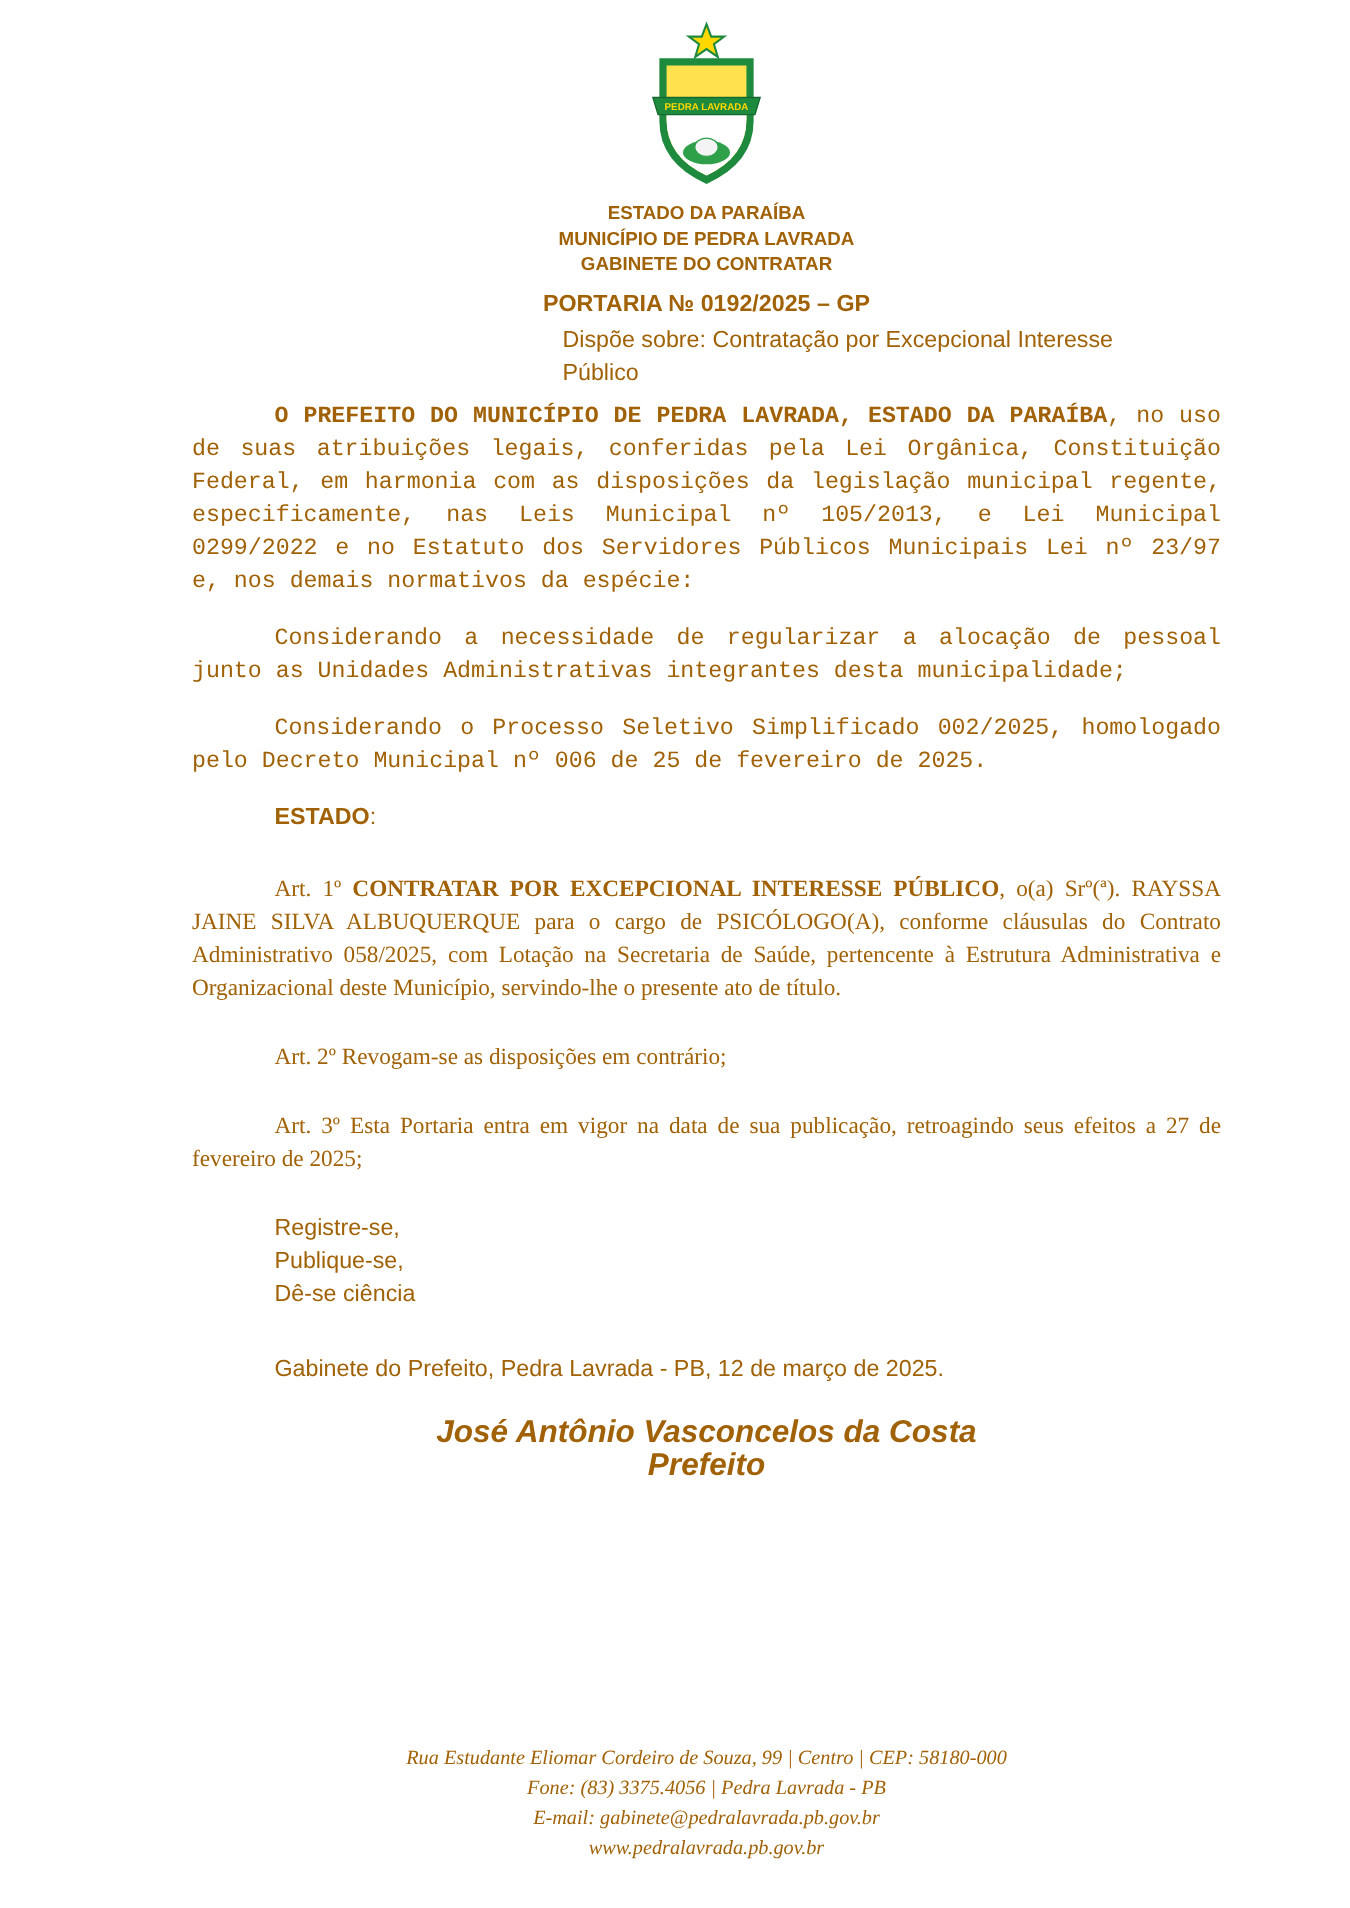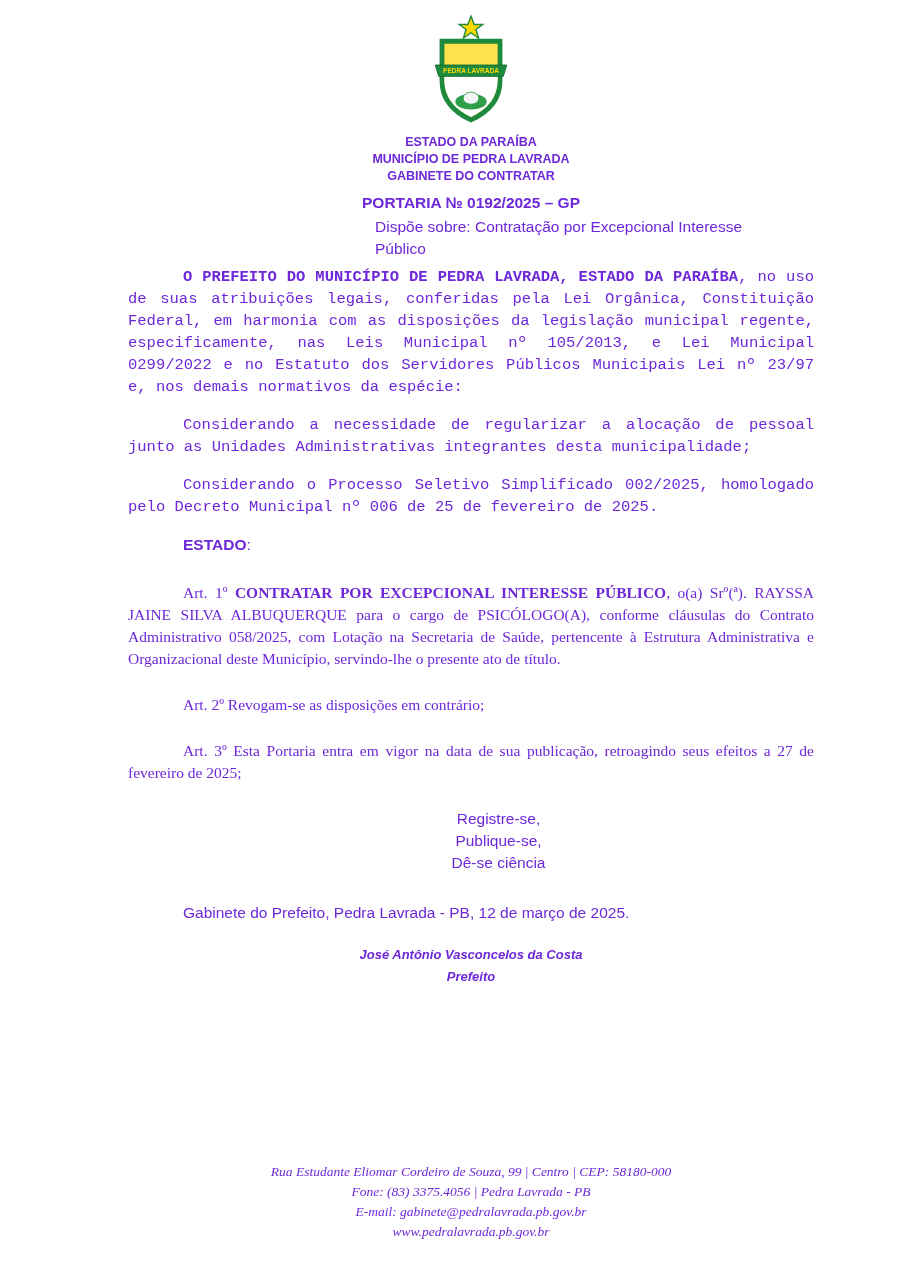--- a/index.html
+++ b/index.html
@@ -2,21 +2,21 @@
 <html><head>
 <meta charset="utf-8">
 <style>
   * { margin: 0; padding: 0; box-sizing: border-box; }
   html, body { background: #ffffff; }
   .page {
     width: 900px;
     min-height: 1272px;
     margin: 0 auto;
     background: #ffffff;
-    color: #6d28d9;
+    color: #a16207;
     font-family: "Liberation Sans", sans-serif;
     padding: 14px 86px 26px 128px;
     display: flex;
     flex-direction: column;
   }
   .crest-wrap { display: flex; justify-content: center; margin-bottom: 4px; }
   .hdr-line {
     text-align: center;
     font-weight: bold;
     font-size: 12.5px;
@@ -40,27 +40,27 @@
   .bodytext { font-size: 15.5px; line-height: 22px; }
   .par {
     text-align: justify;
     text-indent: 55px;
     margin-bottom: 16px;
     font-family: Liberation Mono, monospace;
   }
   .par-resolve { text-indent: 55px; margin-bottom: 26px; }
   .par-art { text-align: justify; text-indent: 55px; margin-bottom: 24px; font-family: Liberation Serif, serif; }
   .closing-block { margin-top: 2px; margin-bottom: 28px; }
-  .closing-line { text-indent: 55px; line-height: 22px; text-align: center; }
+  .closing-line { text-indent: 55px; line-height: 22px; }
   .place-date { text-indent: 55px; line-height: 22px; margin-bottom: 20px; }
   .signature {
     text-align: center;
     font-weight: bold;
     font-style: italic;
-    font-size: 13px;
+    font-size: 21px;
     line-height: 22px;
     margin-top: 18px;
   }
   .bold { font-weight: bold; }
   .footer {
     margin-top: auto;
     text-align: center;
     font-family: "Liberation Serif", serif;
     font-size: 13.5px;
     line-height: 20px;

